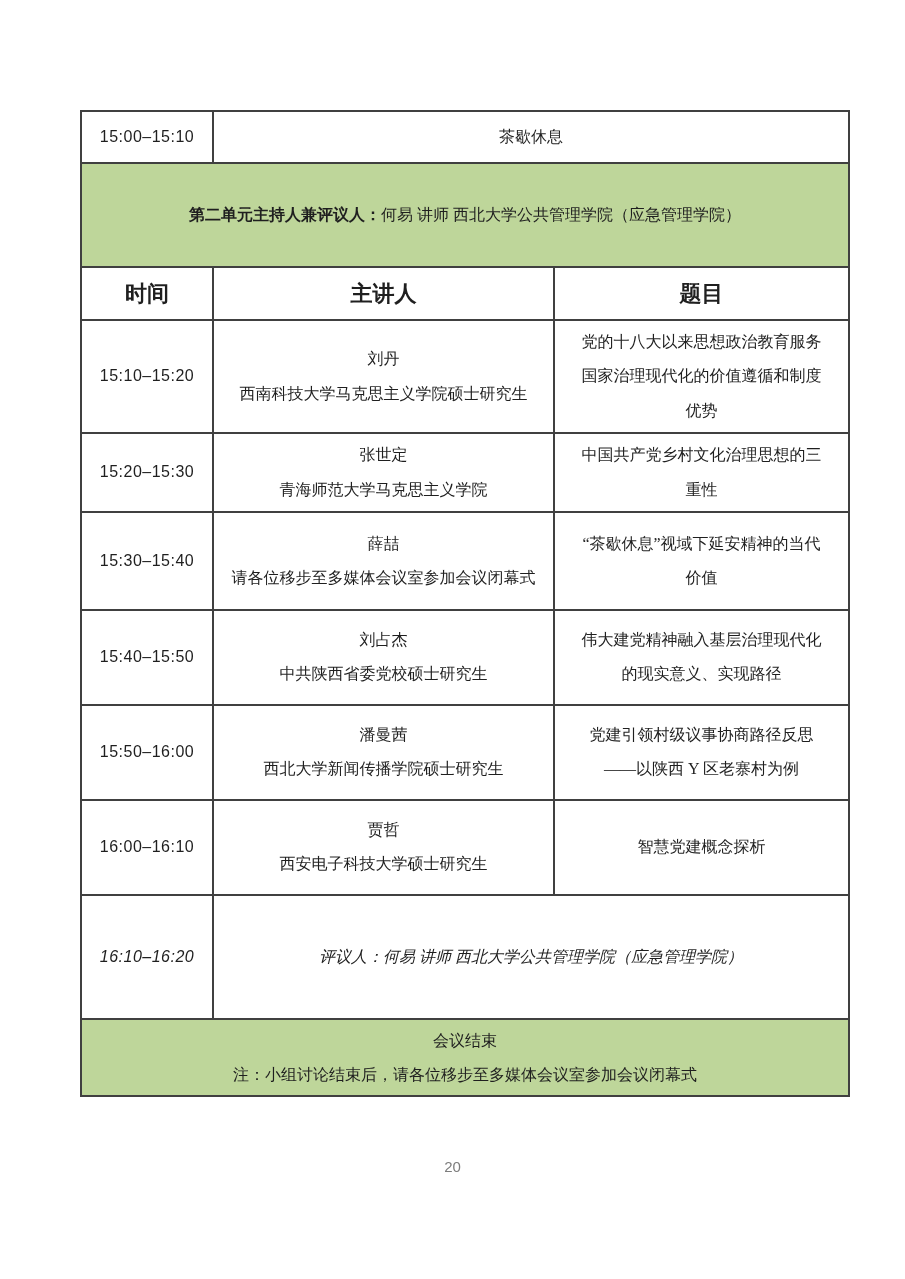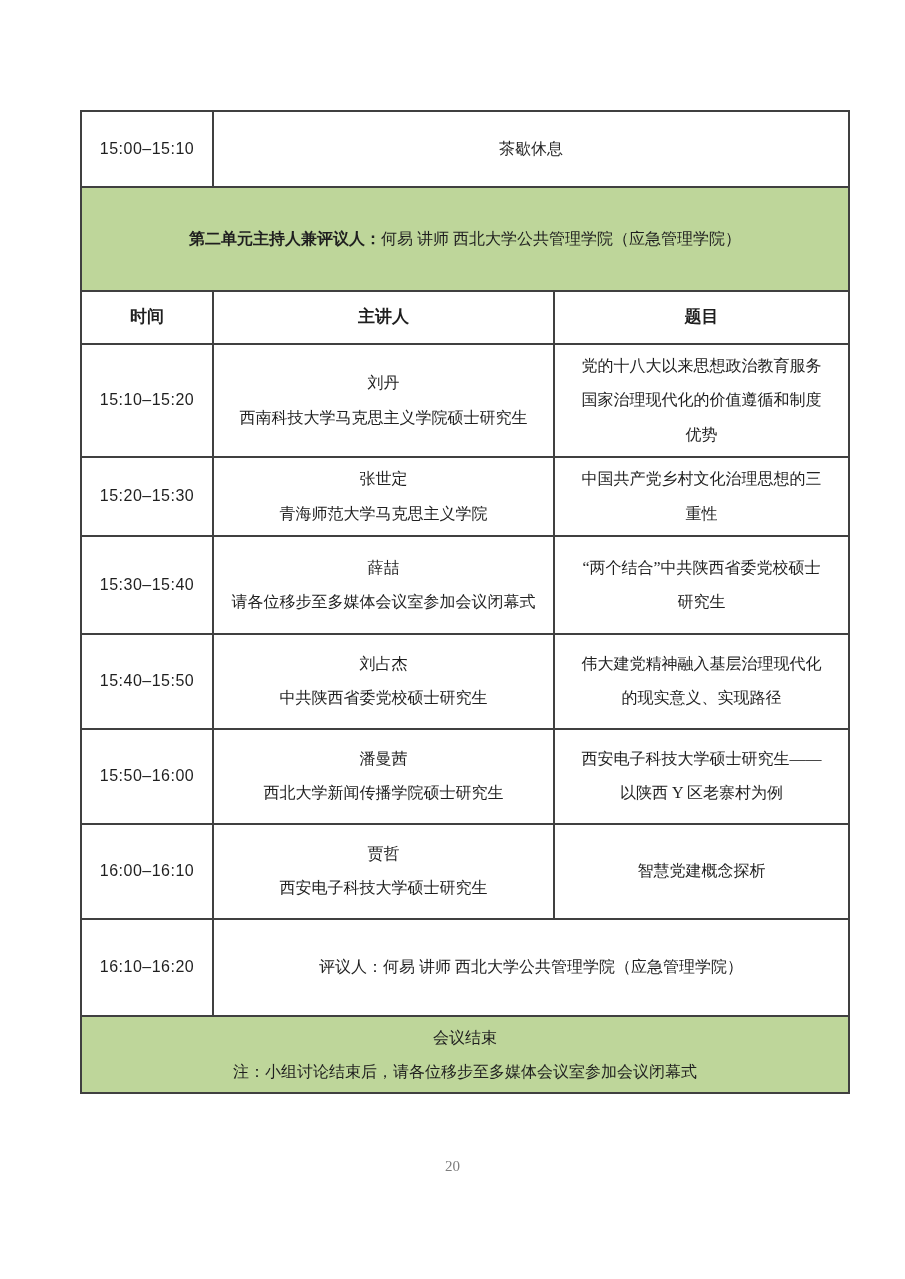--- a/index.html
+++ b/index.html
@@ -33,48 +33,48 @@
 
   .time-cell {
     font-family: "Liberation Sans", "DejaVu Sans", sans-serif;
     font-size: 17px;
     letter-spacing: 0.5px;
   }
   .speaker-cell { padding: 4px 16px; }
   .topic-cell   { padding: 4px 24px; margin-top: 11px; }
   .merged-cell  { padding: 4px 2px; }
 
-  tr.row-break   td { height: 76px; border-radius: 7px; }
+  tr.row-break   td { height: 52px; border-radius: 7px; }
   tr.row-banner  td { height: 104px; }
-  tr.row-header  th { height: 53px; font-weight: bold; font-size: 17px; }
+  tr.row-header  th { height: 53px; font-weight: bold; font-size: 22px; }
   tr.row-d1 td { height: 112px; }
   tr.row-d2 td { height: 76px; }
   tr.row-d3 td { height: 98px; }
   tr.row-d4 td { height: 95px; }
   tr.row-d5 td { height: 95px; border-radius: 18px; }
   tr.row-d6 td { height: 95px; }
-  tr.row-review td { height: 97px; }
+  tr.row-review td { height: 124px; font-style: italic; }
   tr.row-footer td { height: 72px; font-family: Liberation Serif, serif; }
 
   td.green {
     background: #bed69a;
     padding: 4px 16px;
   }
   .banner-bold { font-weight: bold; }
 
   .footer-line { line-height: 2.1; }
 
   .page-number {
     position: absolute;
     left: 0; right: 0;
     top: 1158px;
     text-align: center;
     color: #7d7d7d;
     font-size: 15px;
-    font-family: Liberation Serif, serif;
+    font-family: Liberation Sans, sans-serif;
   }
 </style>
 </head>
 <body>
 
 <div class="sheet">
 
   <table class="program">
     <colgroup>
       <col class="c-time">
@@ -117,39 +117,39 @@
       </td>
       <td class="topic-cell">中国共产党乡村文化治理思想的三重性</td>
     </tr>
 
     <tr class="row-d3">
       <td class="time-cell">15:30–15:40</td>
       <td class="speaker-cell">
         <div>薛喆</div>
         <div>请各位移步至多媒体会议室参加会议闭幕式</div>
       </td>
-      <td class="topic-cell">“两个结合”中共陕西省委党校硕士研究生</td>
+      <td class="topic-cell">“茶歇休息”视域下延安精神的当代价值</td>
     </tr>
 
     <tr class="row-d4">
       <td class="time-cell">15:40–15:50</td>
       <td class="speaker-cell">
         <div>刘占杰</div>
         <div>中共陕西省委党校硕士研究生</div>
       </td>
       <td class="topic-cell">伟大建党精神融入基层治理现代化的现实意义、实现路径</td>
     </tr>
 
     <tr class="row-d5">
       <td class="time-cell">15:50–16:00</td>
       <td class="speaker-cell">
         <div>潘曼茜</div>
         <div>西北大学新闻传播学院硕士研究生</div>
       </td>
-      <td class="topic-cell">西安电子科技大学硕士研究生——以陕西 Y 区老寨村为例</td>
+      <td class="topic-cell">党建引领村级议事协商路径反思——以陕西 Y 区老寨村为例</td>
     </tr>
 
     <tr class="row-d6">
       <td class="time-cell">16:00–16:10</td>
       <td class="speaker-cell">
         <div>贾哲</div>
         <div>西安电子科技大学硕士研究生</div>
       </td>
       <td class="topic-cell">智慧党建概念探析</td>
     </tr>

